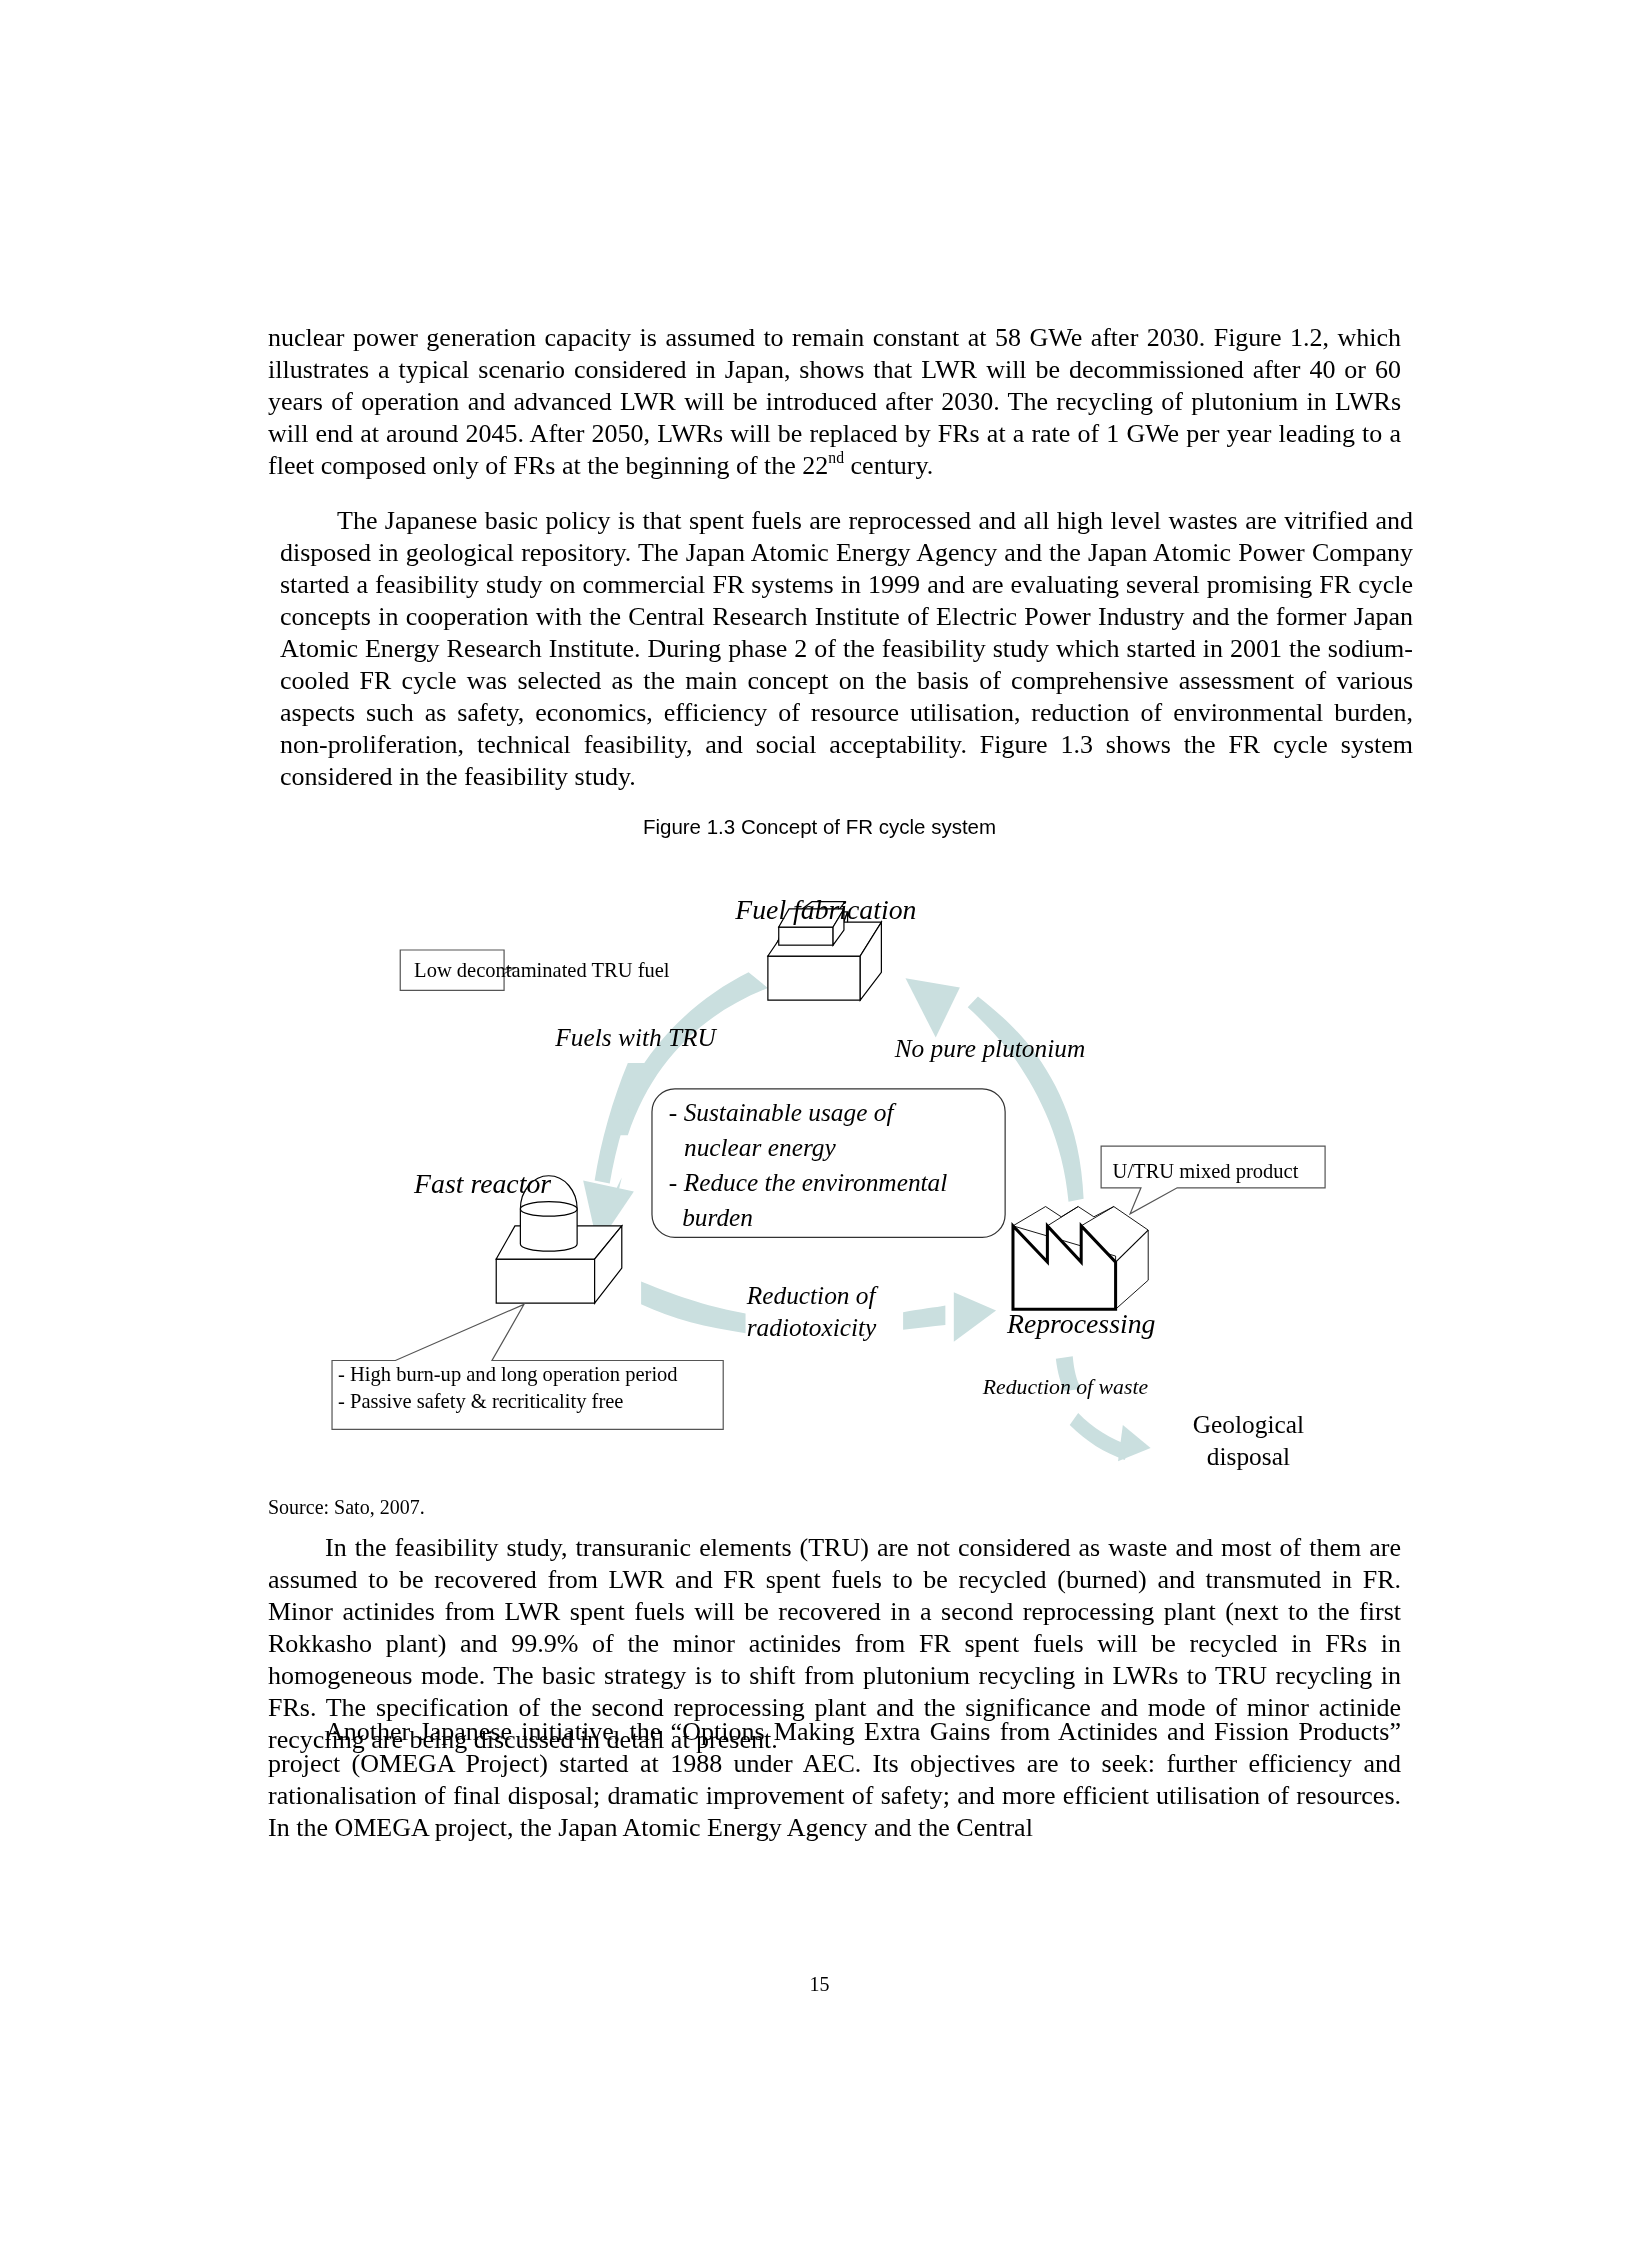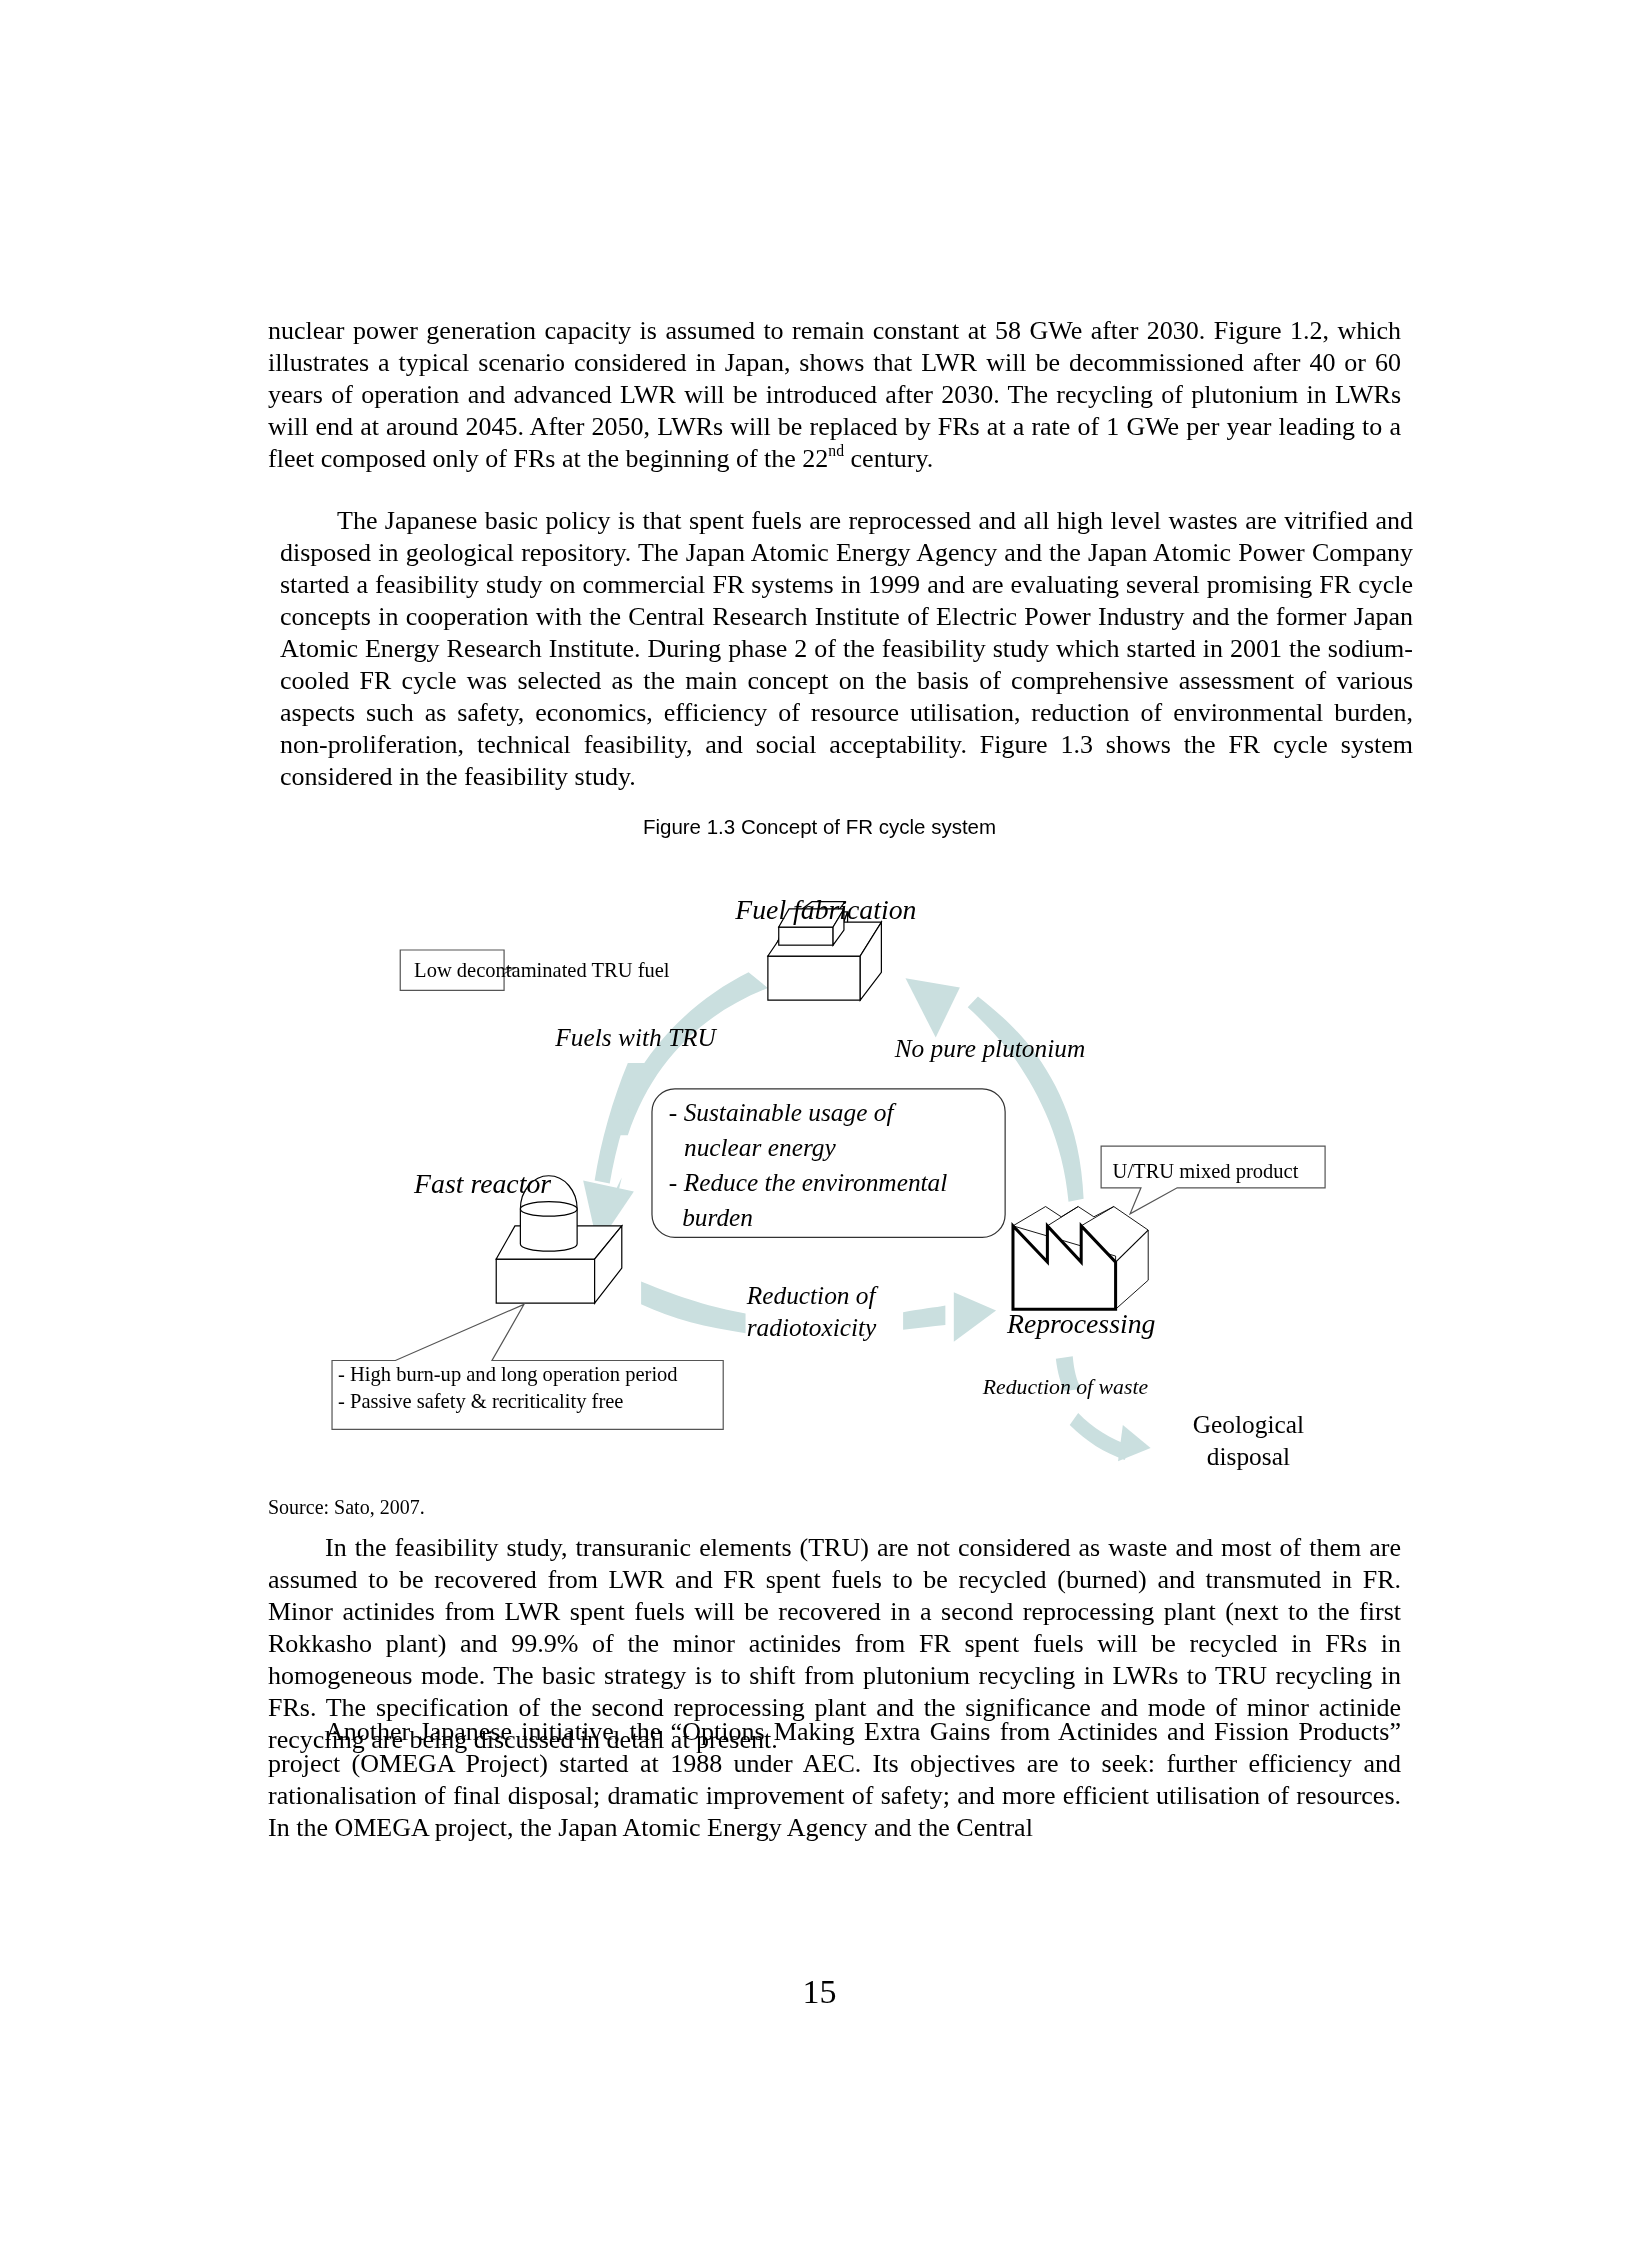--- a/index.html
+++ b/index.html
@@ -5,35 +5,35 @@
   html, body { margin: 0; padding: 0; background: #ffffff; }
   body { width: 1639px; height: 2261px; position: relative; overflow: hidden; color: #000; }
   .page { position: absolute; left: 0; top: 0; width: 1639px; height: 2261px; background: #fff; }
   .para {
     position: absolute; left: 268px; width: 1133px;
     font-family: "Liberation Serif", serif; font-size: 26px; line-height: 32px;
     text-align: justify; margin: 0;
   }
   .para.indent { text-indent: 57px; }
   .para sup { font-size: 15.7px; line-height: 0; vertical-align: 11px; }
-  #p1 { top: 315px; }
+  #p1 { top: 322px; }
   #p2 { top: 505px; margin-left: 12px; }
   #p3 { top: 1532px; }
   #p4 { top: 1716px; }
   .fig-caption {
     position: absolute; left: 0; width: 1639px; top: 815px; text-align: center;
     font-family: "Liberation Sans", sans-serif; font-weight: normal; font-size: 20.5px;
   }
   .source {
     position: absolute; left: 268px; top: 1496px;
     font-family: Liberation Serif, serif; font-size: 20px;
   }
   .page-number {
     position: absolute; left: 0; width: 1639px; top: 1973px; text-align: center;
-    font-family: "Liberation Serif", serif; font-size: 34px;
+    font-family: "Liberation Serif", serif; font-size: 20px;
   }
   svg.diagram { position: absolute; left: 0; top: 0; }
   .dlabel { font-family: "Liberation Serif", serif; font-style: italic; }
   .dplain { font-family: "Liberation Serif", serif; }
 </style>
 </head>
 <body>
 
 <div class="page">
 

